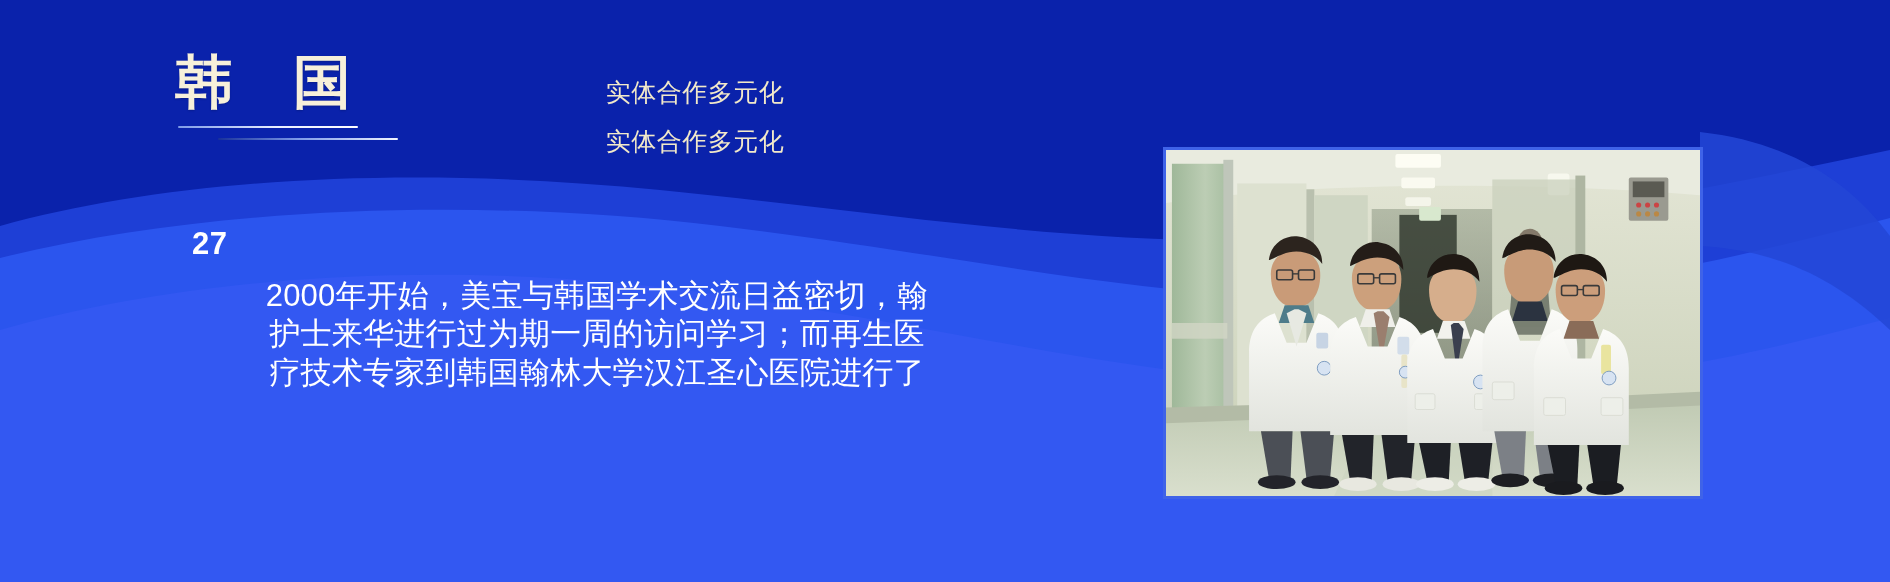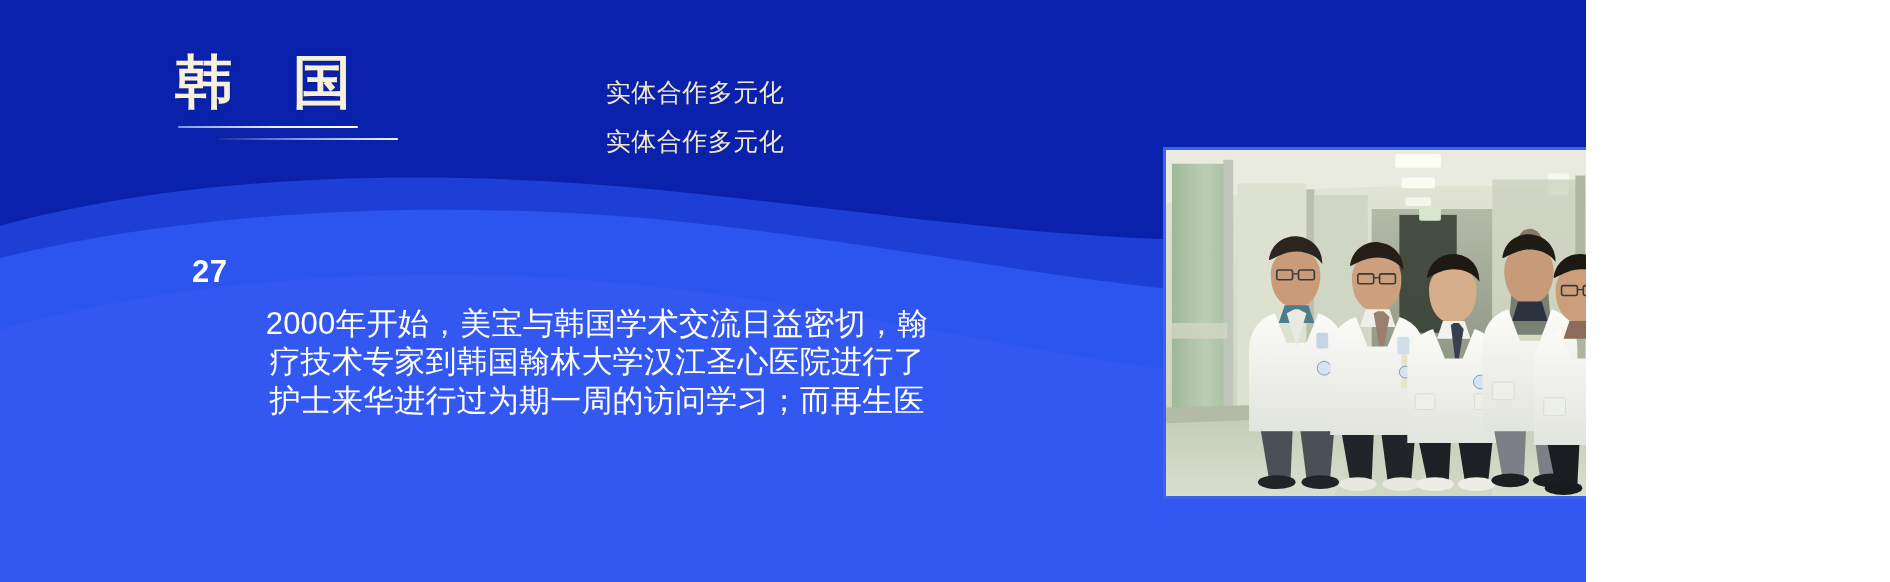--- a/index.html
+++ b/index.html
@@ -4,21 +4,21 @@
 <title>韩国 - 实体合作多元化</title>
 <style>
   * { margin:0; padding:0; box-sizing:border-box; }
   html, body {
     width:1890px; height:582px;
     overflow:hidden;
     font-family:"Liberation Sans","DejaVu Sans",sans-serif;
   }
   #slide {
     position:relative;
-    width:1586px; height:582px;
+    width:1890px; height:582px;
     background:#0f766e;
     overflow:hidden;
   }
   #bg-waves {
     position:absolute; inset:0;
     width:1890px; height:582px;
     display:block;
   }
 
   
@@ -82,21 +82,20 @@
     width:830px;
     z-index:5;
   }
   #item-number {
     color:#FFFFFF;
     font-size:31px;
     font-weight:bold;
     line-height:1.0;
     letter-spacing:0.5px;
     margin-bottom:18px;
-    margin-top:28px;
   }
   #body-paragraph { width:810px;text-align:center; }
   .body-line {
     color:#FFFFFF;
     font-size:31px;
     line-height:1.24;
     white-space:nowrap;
     letter-spacing:0.2px;
     font-weight:400;
   }
@@ -149,22 +148,22 @@
 
   <div id="subtitle-block">
     <div class="subtitle-line">实体合作多元化</div>
     <div class="subtitle-line">实体合作多元化</div>
   </div>
 
   <div id="content-block">
     <div id="item-number">27</div>
     <div id="body-paragraph">
       <div class="body-line">2000年开始，美宝与韩国学术交流日益密切，翰</div>
+      <div class="body-line">护士来华进行过为期一周的访问学习；而再生医</div>
       <div class="body-line">疗技术专家到韩国翰林大学汉江圣心医院进行了</div>
-      <div class="body-line">护士来华进行过为期一周的访问学习；而再生医</div>
     </div>
   </div>
 
   <div id="photo-frame">
     <svg id="photo-canvas" viewBox="0 0 540 352" preserveAspectRatio="none" aria-hidden="true">
       <defs>
         <linearGradient id="gWall" x1="0" y1="0" x2="0" y2="1">
           <stop offset="0%" stop-color="#E4E6D6"></stop>
           <stop offset="100%" stop-color="#C8CFB6"></stop>
         </linearGradient>

